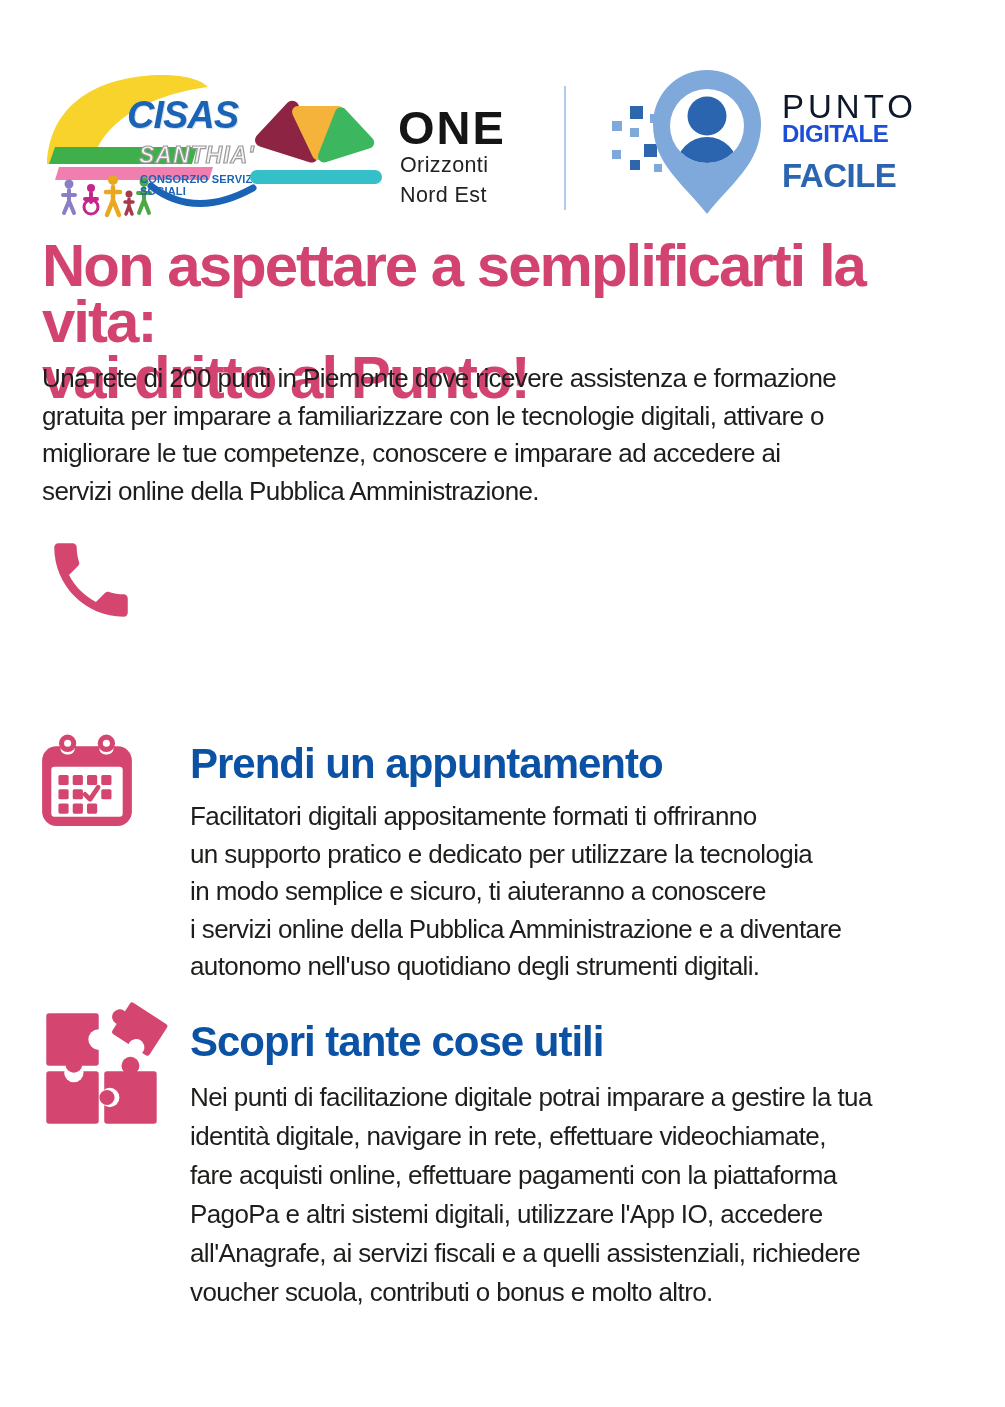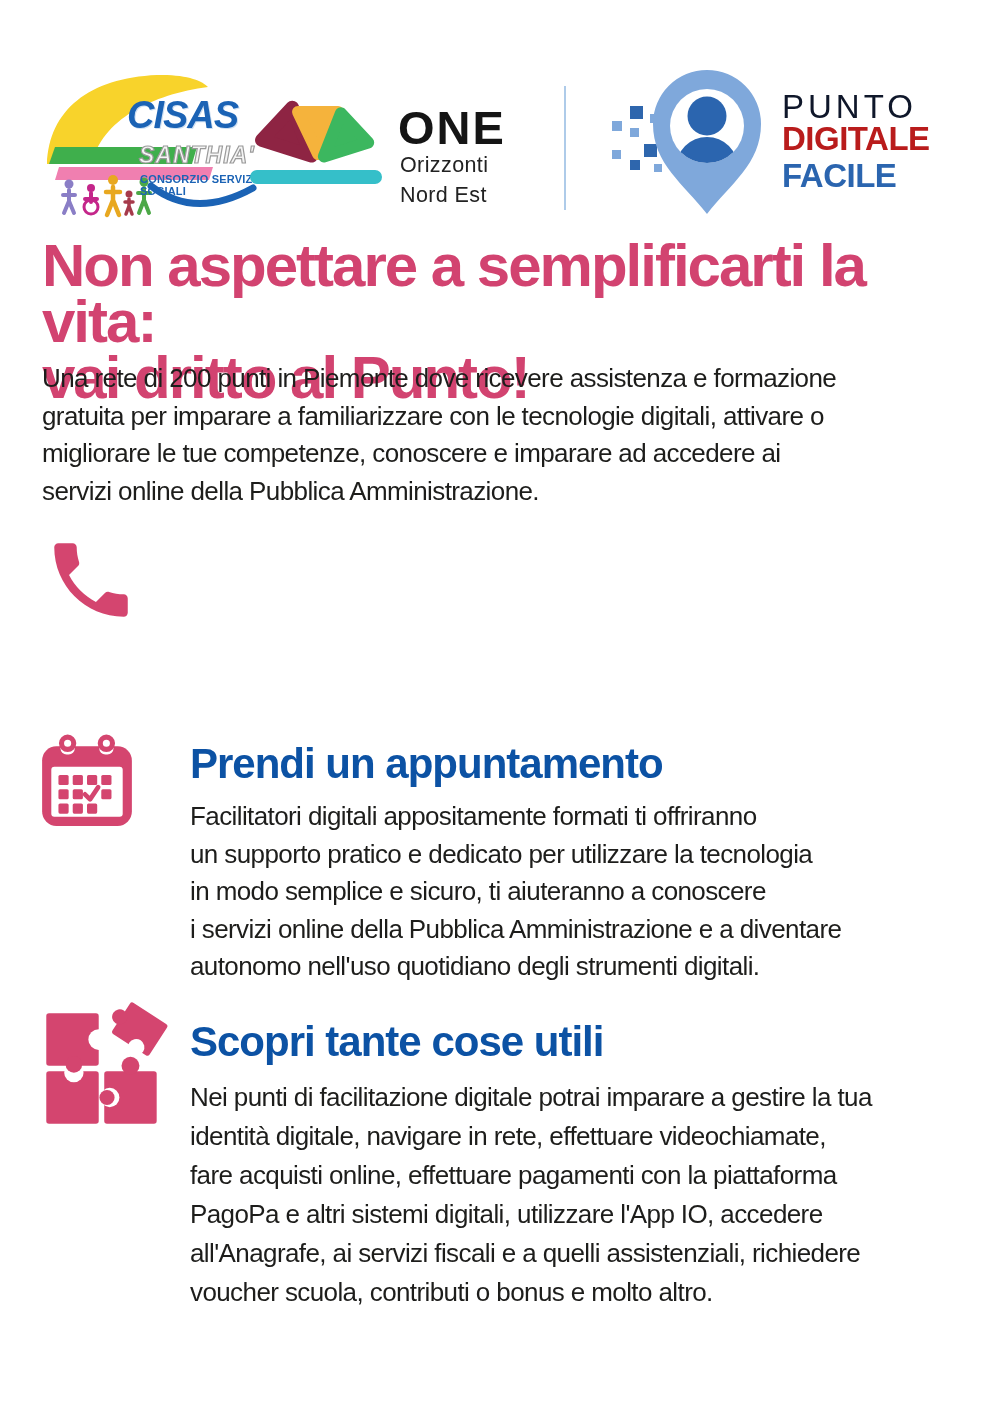--- a/index.html
+++ b/index.html
@@ -17,21 +17,21 @@
   .cisas-sub   { position:absolute; left:94px; top:70px; font-size:23px; font-weight:bold; font-style:italic;
                  color:#f5f5f5; -webkit-text-stroke:1.2px #9a9a9a; letter-spacing:1px; }
   .cisas-tag   { position:absolute; left:95px; top:101px; font-size:11px; font-weight:bold; color:#1b63b5; letter-spacing:.2px; }
 
   .one-name    { position:absolute; left:398px; top:100px; font-size:47px; font-weight:600; color:#151515; letter-spacing:2px; }
   .one-sub     { position:absolute; left:400px; top:150px; font-size:21.5px; line-height:30px; color:#222; white-space:pre-line; letter-spacing:.4px; }
 
   .hdr-divider { position:absolute; left:564px; top:86px; width:2px; height:124px; background:#aecbe9; }
 
   .pdf-w1 { position:absolute; left:782px; top:88px;  font-size:33px; font-weight:400; color:#0f172a; letter-spacing:4px; }
-  .pdf-w2 { position:absolute; left:782px; top:120px; font-size:33px; font-weight:800; color:#b91c1c; letter-spacing:-.5px; }
+  .pdf-w2 { position:absolute; left:782px; top:120px; font-size:24px; font-weight:800; color:#1d4ed8; letter-spacing:-.5px; }
   .pdf-w3 { position:absolute; left:782px; top:157px; font-size:33px; font-weight:800; color:#2b65af; letter-spacing:-.5px; }
 
   
   .headline {
     position:absolute; left:42px; top:238px; width:900px;
     font-size:60px; line-height:56px; font-weight:bold; letter-spacing:-2px;
     color:#d24370; white-space:pre-line;
   }
   .intro {
     position:absolute; left:42px; top:360px; width:920px;

